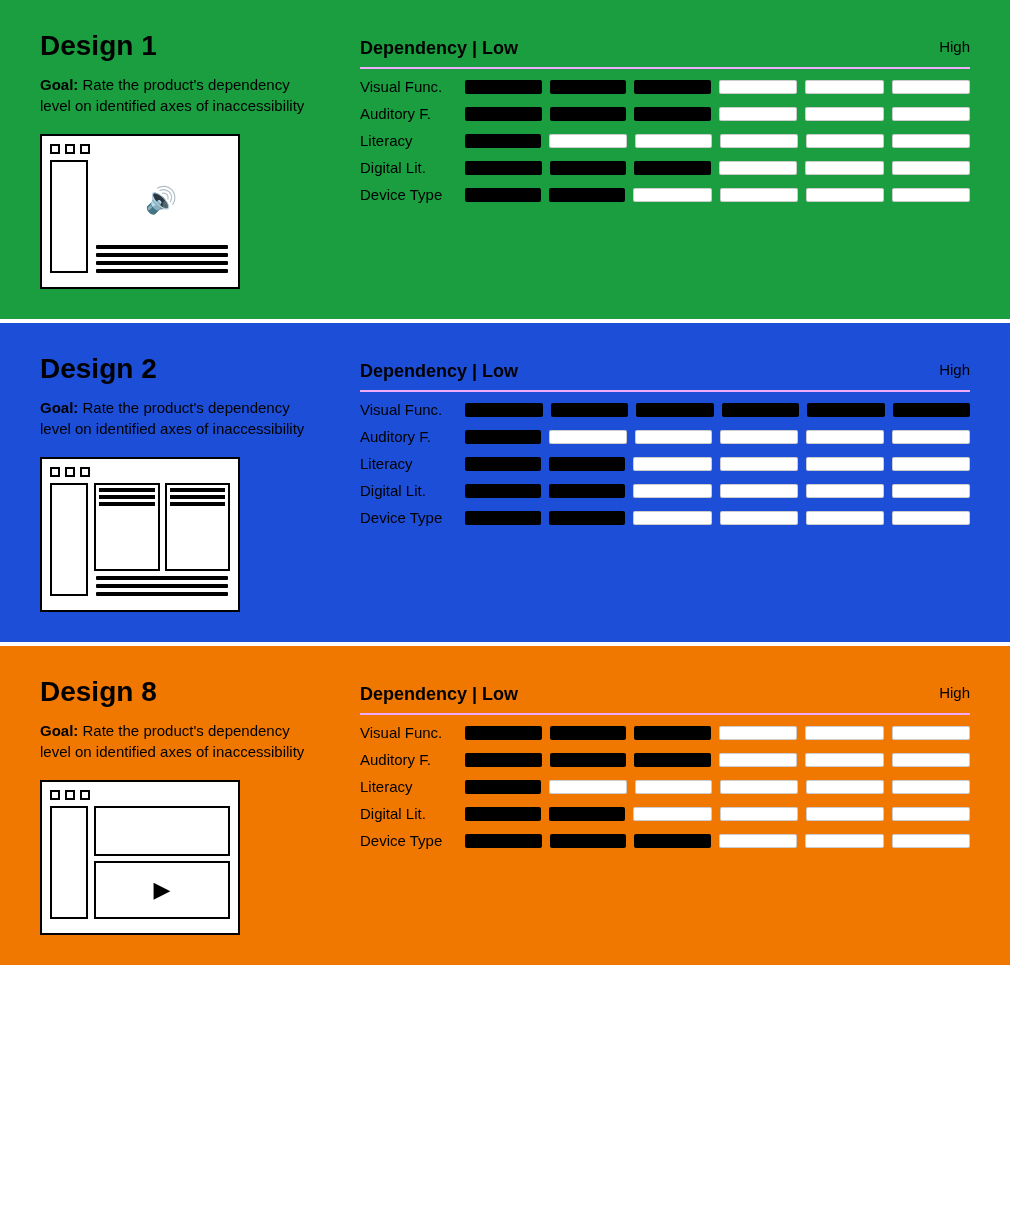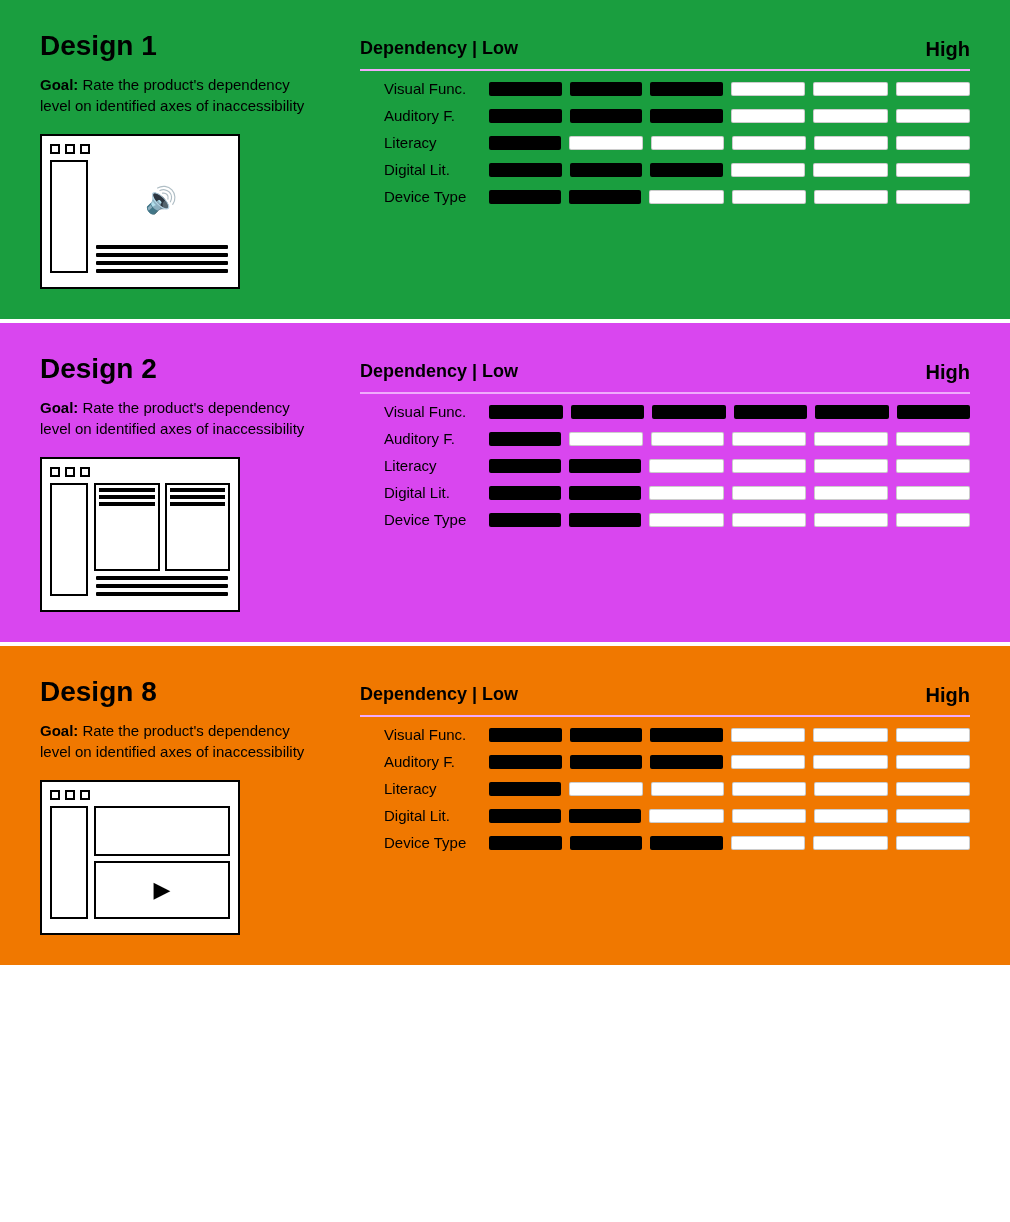--- a/index.html
+++ b/index.html
@@ -6,21 +6,21 @@
     body { font-family: Arial, sans-serif; width: 1010px; }
 
     .design-panel {
       padding: 30px 40px;
       display: flex;
       align-items: flex-start;
       gap: 40px;
     }
 
     .design-panel.green { background: #1a9e3f; }
-    .design-panel.yellow { background: #d946ef; }
+    .design-panel.yellow { background: #1d4ed8; }
     .design-panel.orange { background: #f07800; }
 
     .left-col { flex: 0 0 280px; }
     .right-col { flex: 1; }
 
     .design-title {
       font-size: 28px;
       font-weight: 900;
       color: #000;
       margin-bottom: 12px;
@@ -147,38 +147,37 @@
       margin-bottom: 4px;
     }
 
     .dep-header-left {
       font-size: 18px;
       font-weight: 900;
       color: #000;
     }
 
     .dep-header-right {
-      font-size: 20px;
-      font-weight: 700;
+      font-size: 15px;
+      font-weight: 400;
       color: #000;
     }
 
     .dep-row {
       display: flex;
       align-items: center;
       padding: 5px 0;
       gap: 10px;
     }
 
     .dep-label {
       font-size: 15px;
       color: #000;
       width: 95px;
       flex-shrink: 0;
-      margin-left: 24px;
     }
 
     .dep-bars {
       display: flex;
       gap: 8px;
       flex: 1;
     }
 
     .dep-bar {
       height: 14px;

